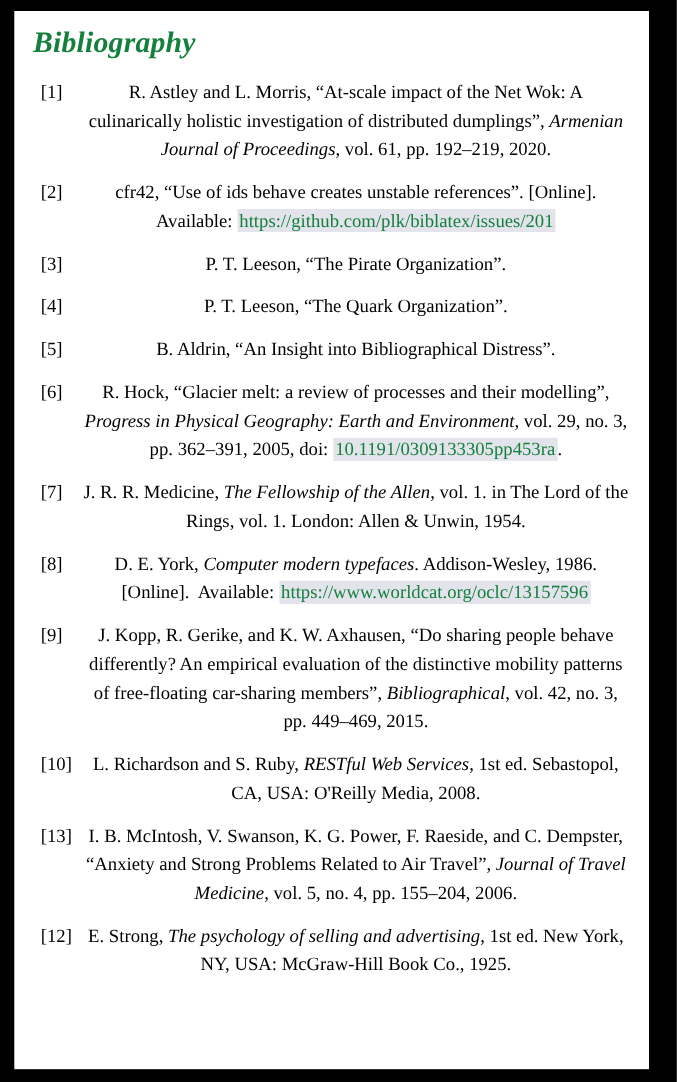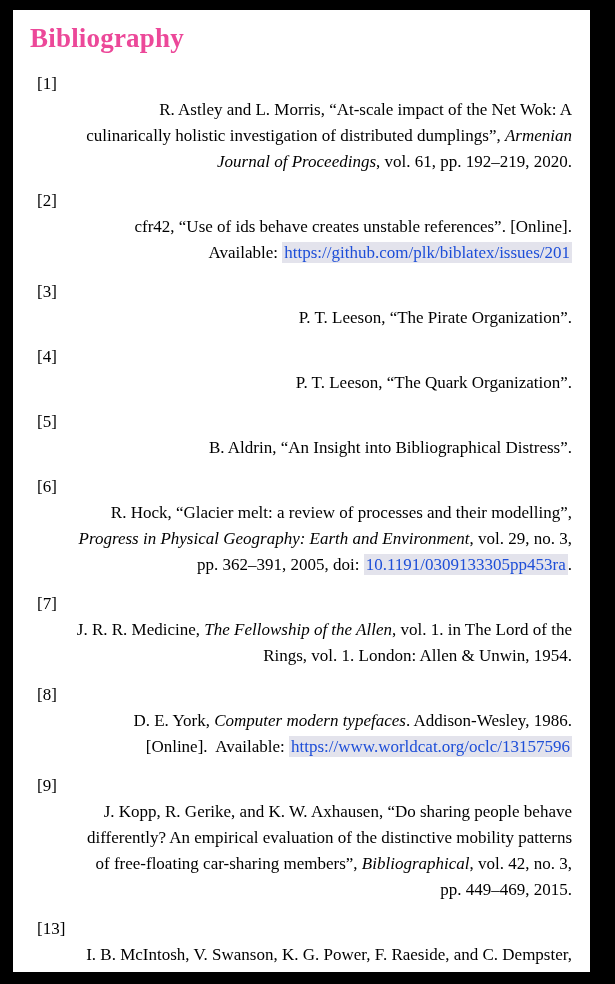--- a/index.html
+++ b/index.html
@@ -22,50 +22,50 @@
     width: 577px;
     height: 962px;
     background: #ffffff;
     overflow: hidden;
     box-sizing: border-box;
     padding: 13px 18px 0 17px;
   }
   .page-title {
     font-size: 27px;
     font-weight: bold;
-    color: #ec4899;
+    color: #15803d;
     margin: 0 0 17px 0;
     letter-spacing: 0.2px;
+    font-style: italic;
   }
   .bib-list {
     margin-left: 7px; 
   }
   .entry {
     display: flex;
     align-items: flex-start;
     margin-bottom: 13px;
     font-size: 17px;
     line-height: 26px;
     color: #000000;
   }
   .entry-label {
     flex: 0 0 38px;
     width: 38px;
   }
   .entry-text {
     flex: 1 1 auto;
     max-width: 497px;
-    text-align: right;
-    margin-top: 26px;
+    text-align: center;
   }
   .italic {
     font-style: italic;
   }
   a.ref-link {
-    color: #1d4ed8;
+    color: #15803d;
     text-decoration: none;
     background: var(--link-highlight, #e3e3ec);
     padding: 1px 2px;
     box-decoration-break: clone;
     -webkit-box-decoration-break: clone;
   }
 </style>
 </head>
 <body>
 
@@ -103,18 +103,26 @@
         </div>
         <div class="entry">
           <span class="entry-label">[8]</span>
           <div class="entry-text"><span class="">D. E. York, </span><span class="italic">Computer modern typefaces</span><span class="">. Addison-Wesley, 1986. [Online].&nbsp; Available: </span><a class="ref-link" href="#">https://www.worldcat.org/oclc/13157596</a></div>
         </div>
         <div class="entry">
           <span class="entry-label">[9]</span>
           <div class="entry-text"><span class="">J. Kopp, R. Gerike, and K. W. Axhausen, “Do sharing people behave differently? An empirical evaluation of the distinctive mobility patterns of free-floating car-sharing members”, </span><span class="italic">Bibliographical</span><span class="">, vol. 42, no. 3, pp. 449–469, 2015.</span></div>
         </div>
         <div class="entry">
+          <span class="entry-label">[10]</span>
+          <div class="entry-text"><span class="">L. Richardson and S. Ruby, </span><span class="italic">RESTful Web Services</span><span class="">, 1st ed. Sebastopol, CA, USA: O'Reilly Media, 2008.</span></div>
+        </div>
+        <div class="entry">
           <span class="entry-label">[13]</span>
           <div class="entry-text"><span class="">I. B. McIntosh, V. Swanson, K. G. Power, F. Raeside, and C. Dempster, “Anxiety and Strong Problems Related to Air Travel”, </span><span class="italic">Journal of Travel Medicine</span><span class="">, vol. 5, no. 4, pp. 155–204, 2006.</span></div>
+        </div>
+        <div class="entry">
+          <span class="entry-label">[12]</span>
+          <div class="entry-text"><span class="">E. Strong, </span><span class="italic">The psychology of selling and advertising</span><span class="">, 1st ed. New York, NY, USA: McGraw-Hill Book Co., 1925.</span></div>
         </div>
       </div>
   </div>
 </div>
 
 </body></html>

